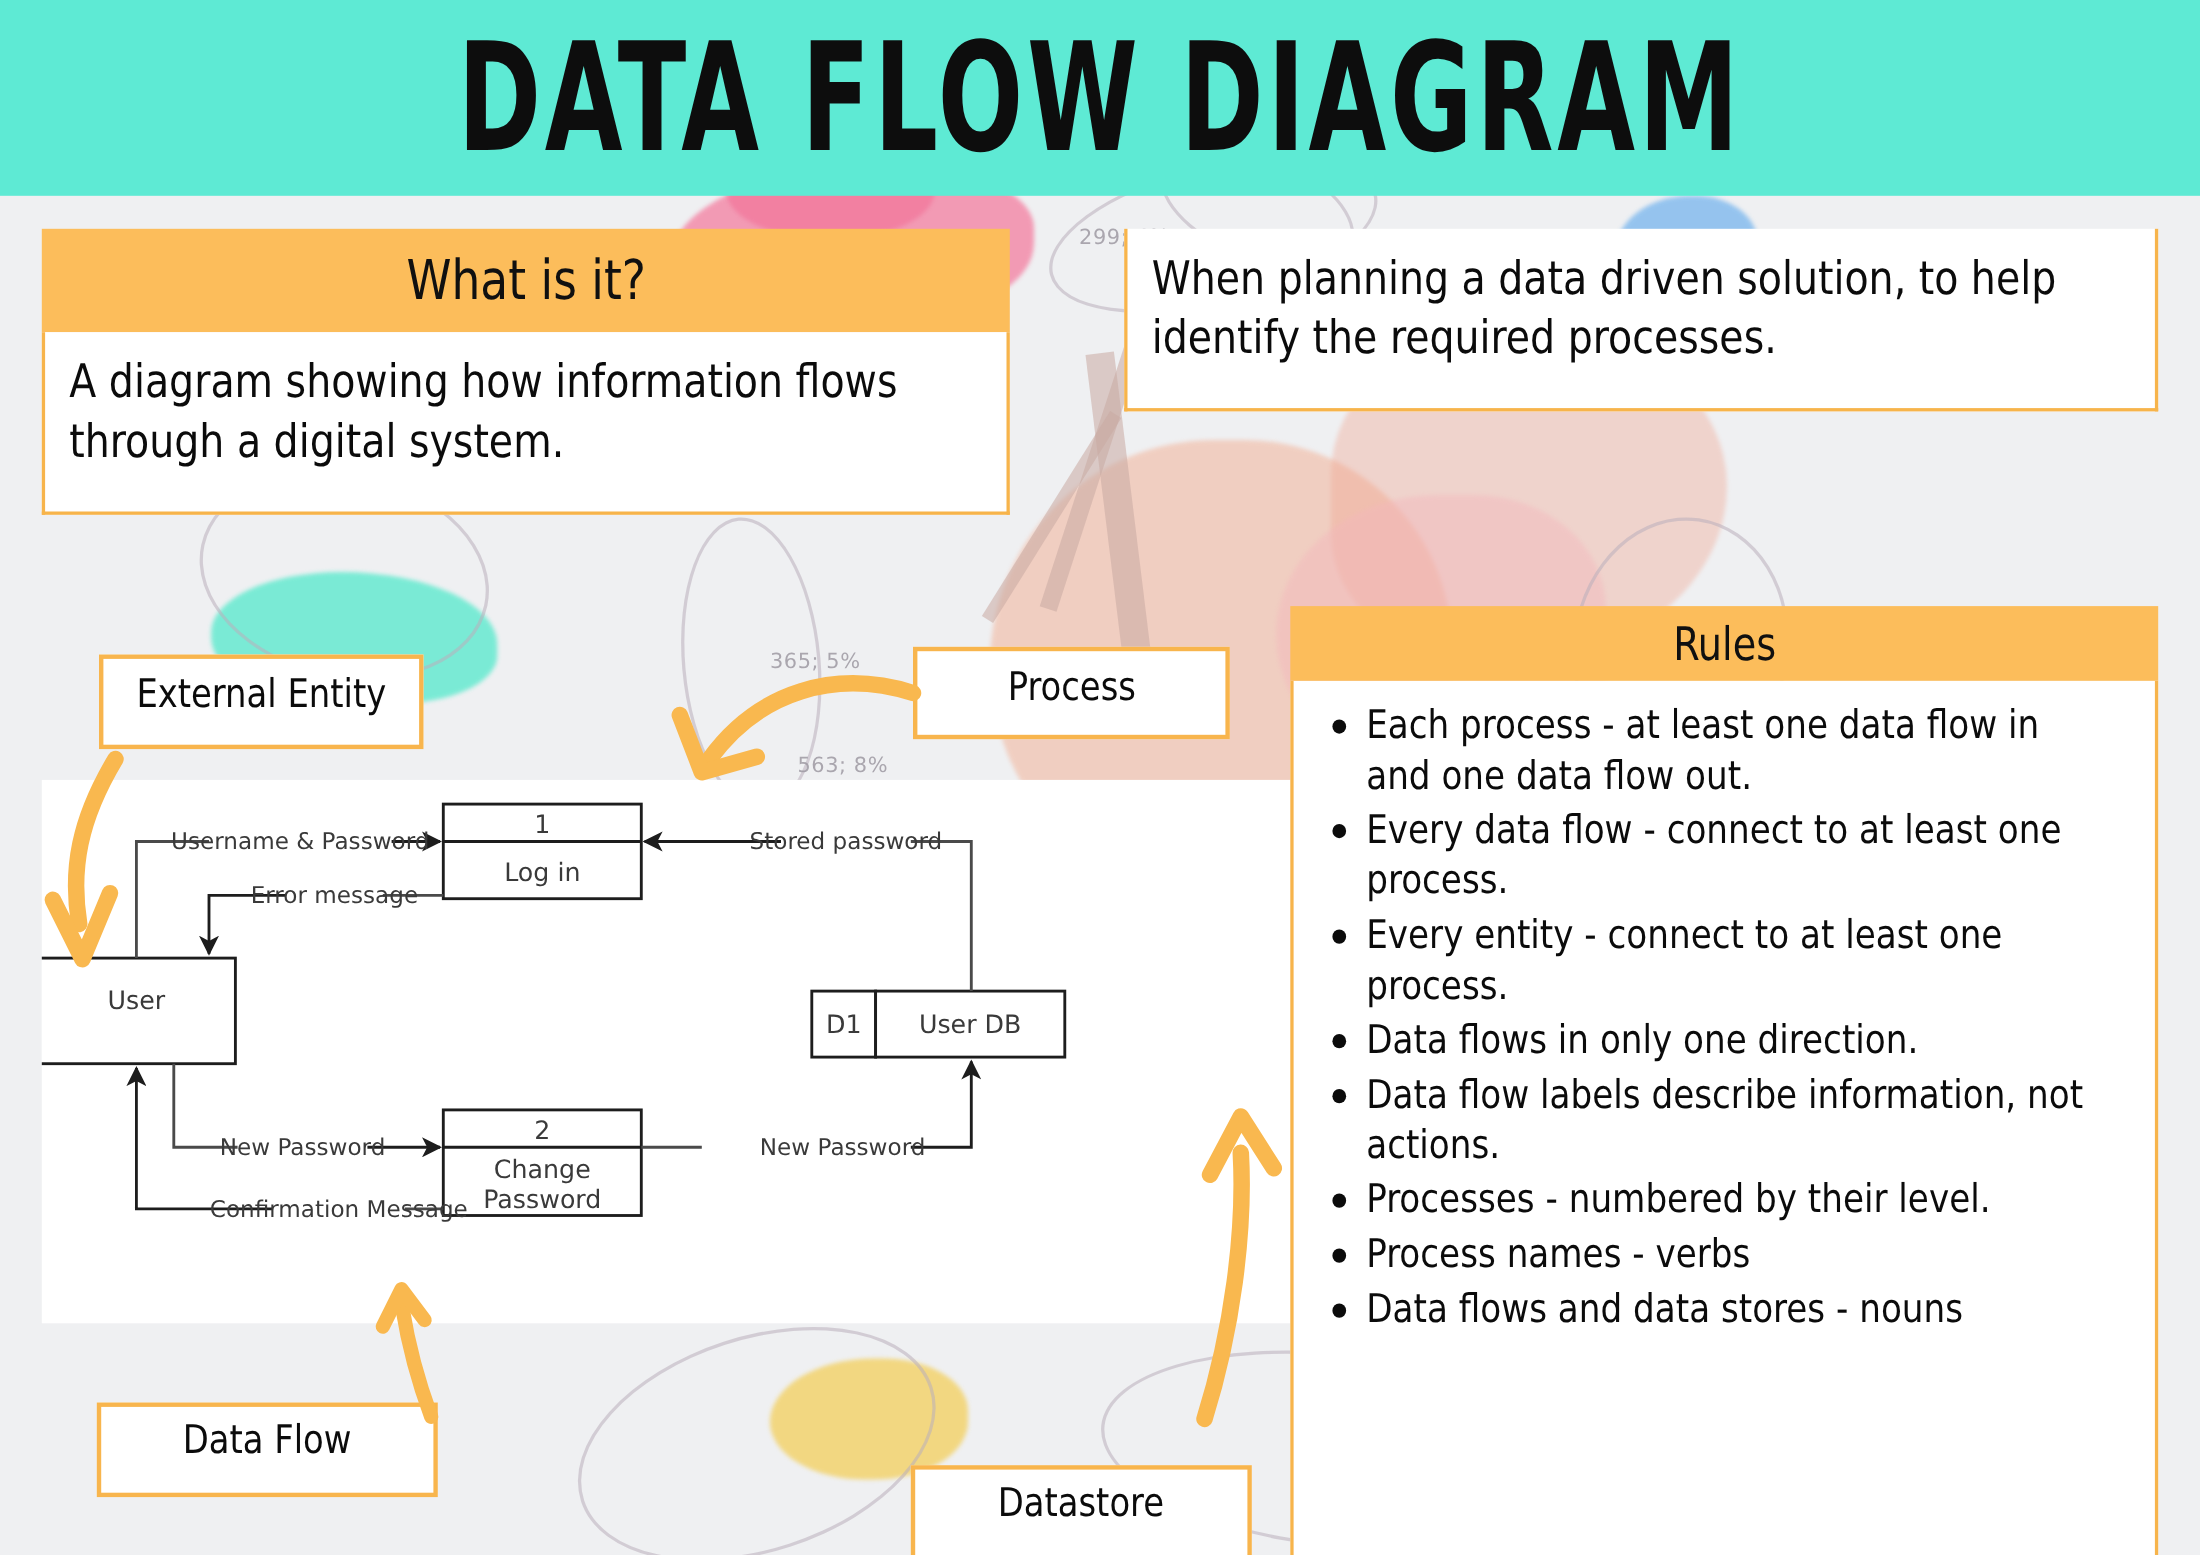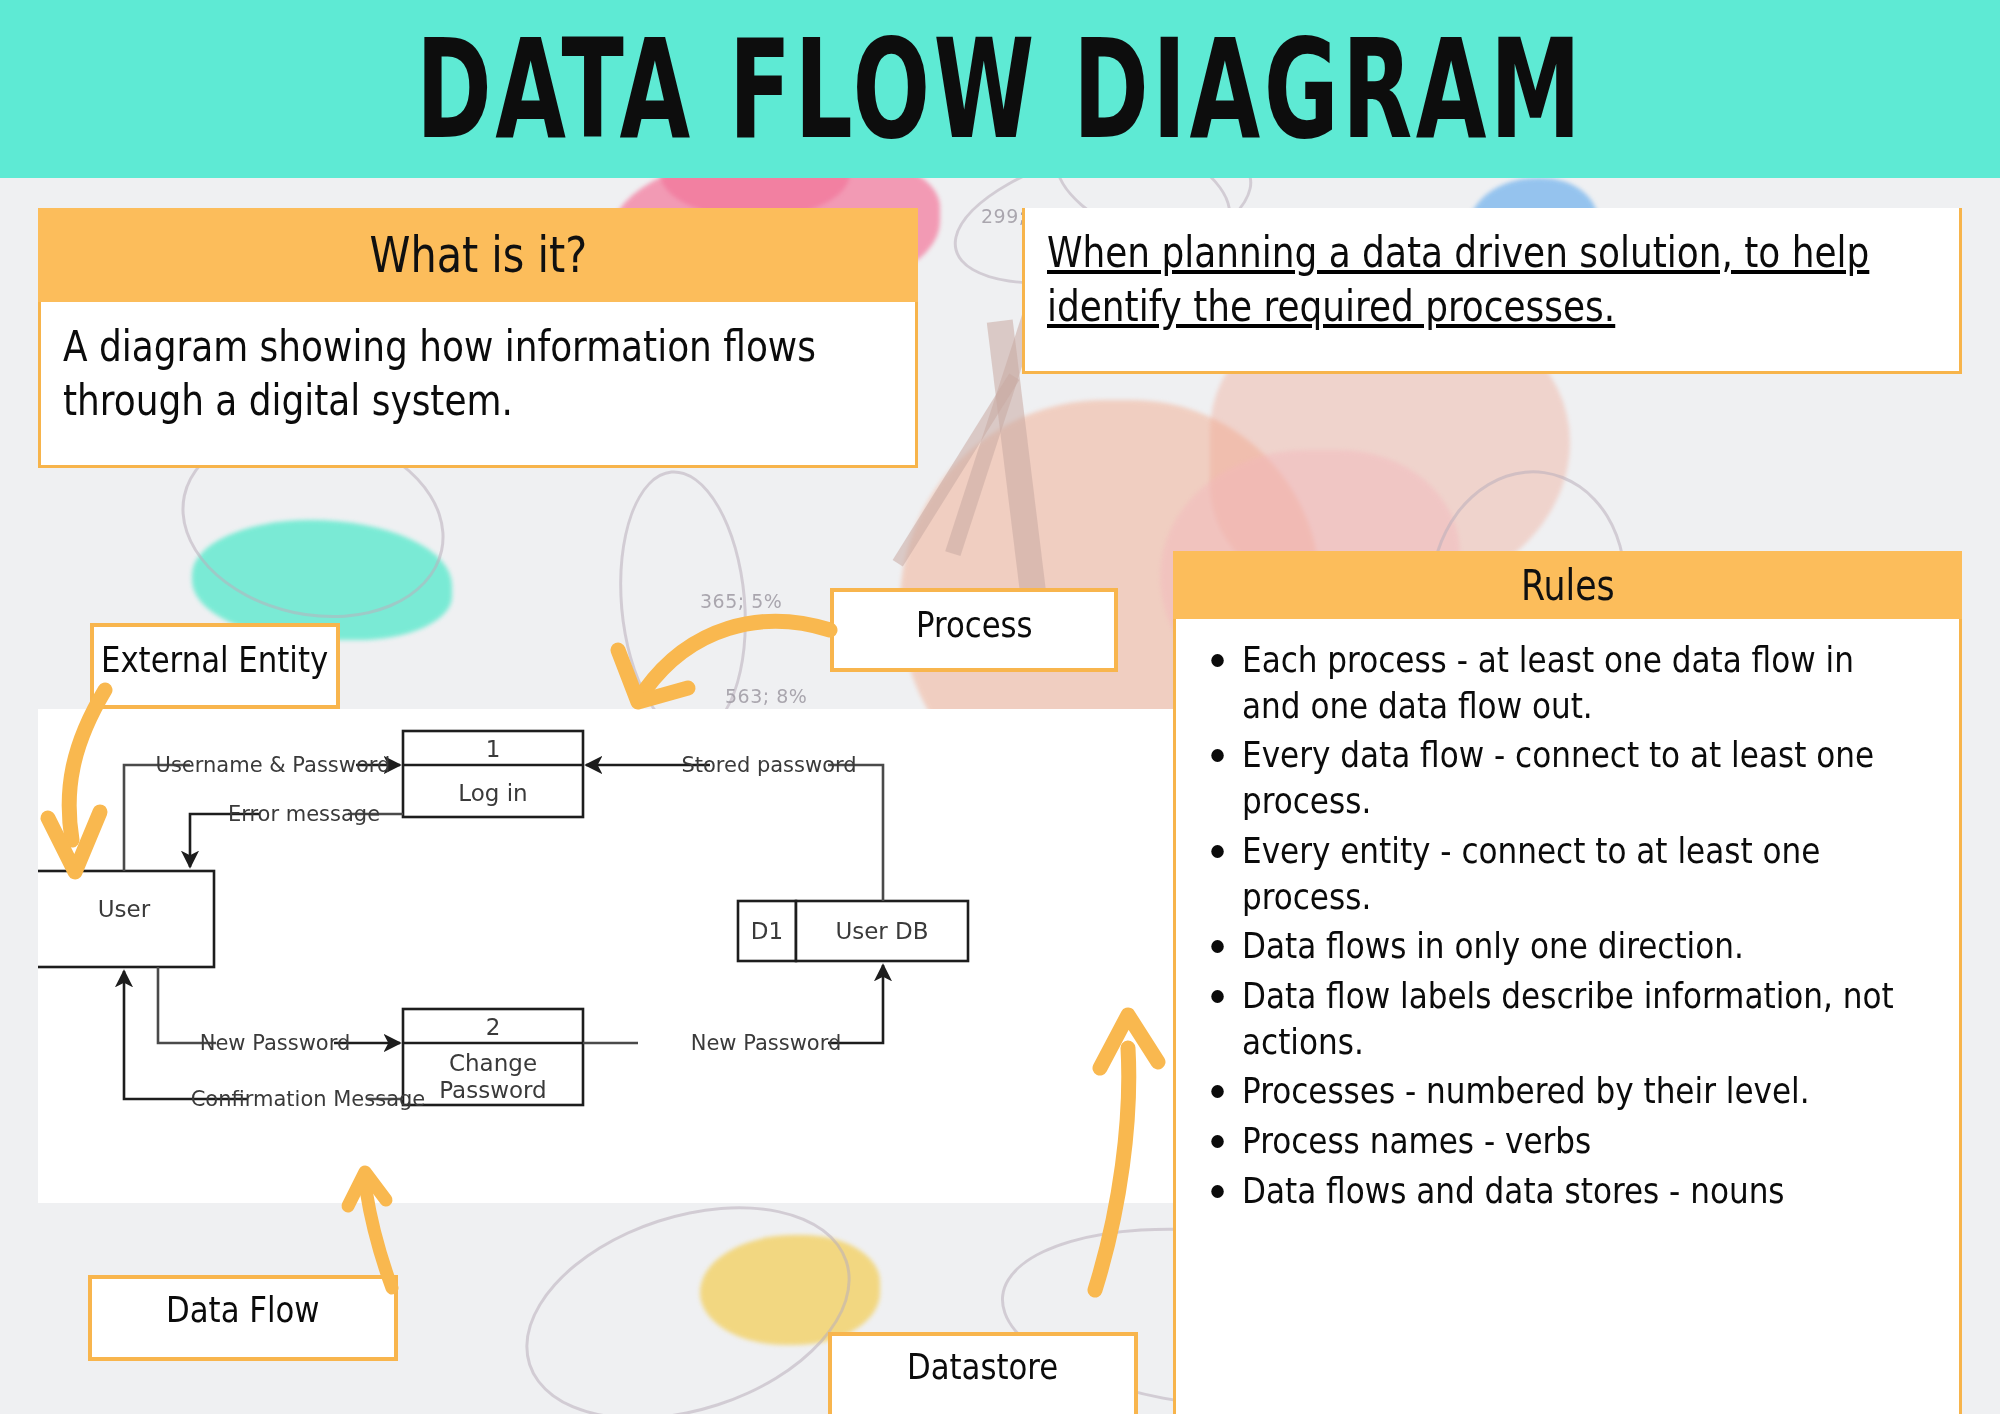--- a/index.html
+++ b/index.html
@@ -51,21 +51,21 @@
     transform-origin:left center;
   }
 
   
   #card-what{left:38px;top:208px;width:880px;}
   #card-what .card-head{height:94px;width:880px;}
   #card-what .card-body{width:880px;height:166px;}
 
   #card-when{left:1022px;top:208px;width:940px;}
   #card-when .card-head{height:94px;width:940px;}
-  #card-when .card-body{width:940px;height:166px;text-decoration:underline;}
+  #card-when .card-body{width:940px;height:166px;}
 
   
   #card-rules{left:1173px;top:551px;width:789px;}
   #card-rules .card-head{height:68px;width:789px;}
   #card-rules .card-head span{font-size:42px;}
   #card-rules .card-body{
     width:789px;height:835px;border:3px solid #f7b44b;border-top:none;
     padding:18px 14px 10px 14px;
   }
   #rules-list{margin:0;padding:0 0 0 52px;list-style:none;}
@@ -82,21 +82,21 @@
 
   
   .callout{
     position:absolute;background:#ffffff;border:4px solid #f8b54d;
     box-sizing:border-box;display:flex;align-items:center;justify-content:center;
   }
   .callout span{
     font-family:"DejaVu Sans Condensed","Liberation Sans",sans-serif;
     font-size:36px;color:#0b0b0b;transform:scaleX(.95);white-space:nowrap;
   }
-  #callout-external{left:90px;top:623px;width:250px;height:86px;}
+  #callout-external{left:90px;top:595px;width:295px;height:86px;}
   #callout-external span{align-self:flex-start;margin-top:12px;}
   #callout-process{left:830px;top:588px;width:288px;height:84px;}
   #callout-process span{align-self:flex-start;margin-top:12px;}
   #callout-dataflow{left:88px;top:1275px;width:310px;height:86px;}
   #callout-dataflow span{align-self:flex-start;margin-top:10px;}
   #callout-datastore{left:828px;top:1332px;width:310px;height:86px;}
   #callout-datastore span{align-self:flex-start;margin-top:10px;}
 
   
   #dfd-canvas{position:absolute;left:38px;top:709px;width:1140px;height:494px;background:#ffffff;}

